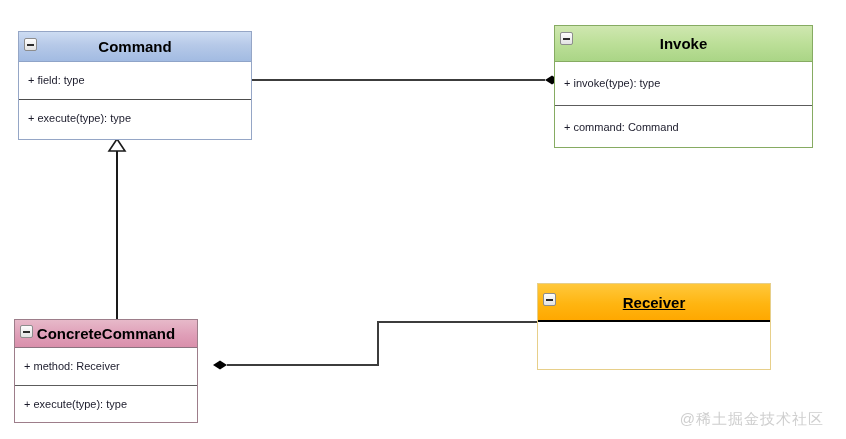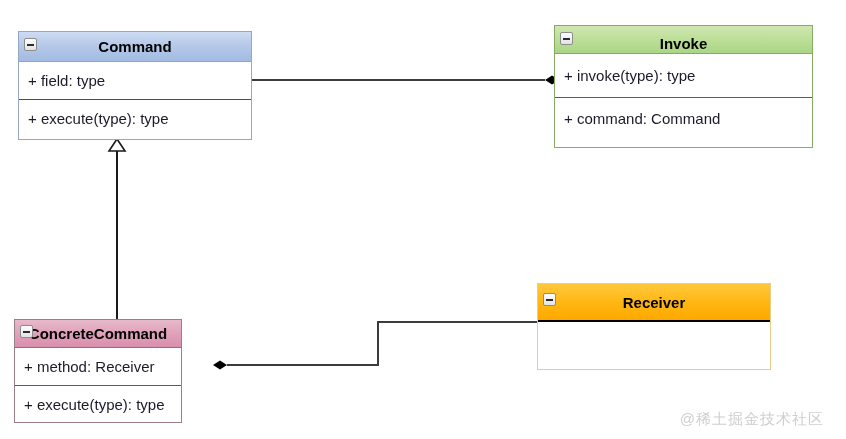--- a/index.html
+++ b/index.html
@@ -37,21 +37,21 @@
     color: #000000;
     border-bottom: 1px solid #9aa7bf;
     overflow: hidden;
     white-space: nowrap;
   }
   .uml-compartment {
     box-sizing: border-box;
     height: 37px;
     line-height: 37px;
     padding-left: 9px;
-    font-size: 15px;
+    font-size: 11px;
     color: #1b1b2b;
     white-space: nowrap;
     overflow: hidden;
   }
   .uml-compartment + .uml-compartment {
     border-top: 1px solid #5c5c5c;
   }
 
   
   .collapse-box {
@@ -88,21 +88,21 @@
     background: linear-gradient(to bottom, #cfe7b0 0%, #bcdf98 50%, #aad586 100%);
     border-bottom-color: #86ab62;
   }
 
   .skin-pink { border-color: #9d7d8a; }
   .skin-pink .uml-header {
     background: linear-gradient(to bottom, #e7b9c9 0%, #df9fb8 55%, #d98fab 100%);
     border-bottom-color: #8c7380;
   }
 
-  .skin-orange { border-color: #e7cf8a; }
+  .skin-orange { border-color: #e7cf8a; text-decoration: underline; }
   .skin-orange .uml-header {
     background: linear-gradient(to bottom, #ffc83c 0%, #ffb511 55%, #ffa800 100%);
     border-bottom-color: #000000;
     border-bottom-width: 2px;
   }
 
   
   .edge-layer {
     position: absolute;
     left: 0;
@@ -151,29 +151,29 @@
   <div class="uml-class skin-blue" style="left:18px; top:31px; width:234px; height:109px;">
     <div class="uml-header">
       <span class="collapse-box"></span>
       <span>Command</span>
     </div>
     <div class="uml-compartment">+ field: type</div>
     <div class="uml-compartment">+ execute(type): type</div>
   </div>
 
   <div class="uml-class skin-green" style="left:554px; top:25px; width:259px; height:123px;">
-    <div class="uml-header" style="height:28px;line-height:36px;">
+    <div class="uml-header" style="height:36px;line-height:36px;">
       <span class="collapse-box"></span>
       <span>Invoke</span>
     </div>
     <div class="uml-compartment" style="height:43px;line-height:43px;">+ invoke(type): type</div>
     <div class="uml-compartment" style="height:42px;line-height:42px;">+ command: Command</div>
   </div>
 
-  <div class="uml-class skin-pink" style="left:14px; top:319px; width:168px; height:104px;">
+  <div class="uml-class skin-pink" style="left:14px; top:319px; width:184px; height:104px;">
     <div class="uml-header" style="height:28px;line-height:28px;">
       <span class="collapse-box" style="top:5px;"></span>
       <span>ConcreteCommand</span>
     </div>
     <div class="uml-compartment" style="height:37px;line-height:37px;">+ method: Receiver</div>
     <div class="uml-compartment" style="height:37px;line-height:37px;">+ execute(type): type</div>
   </div>
 
   <div class="uml-class skin-orange" style="left:537px; top:283px; width:234px; height:87px;">
     <div class="uml-header" style="height:38px;line-height:38px;">

